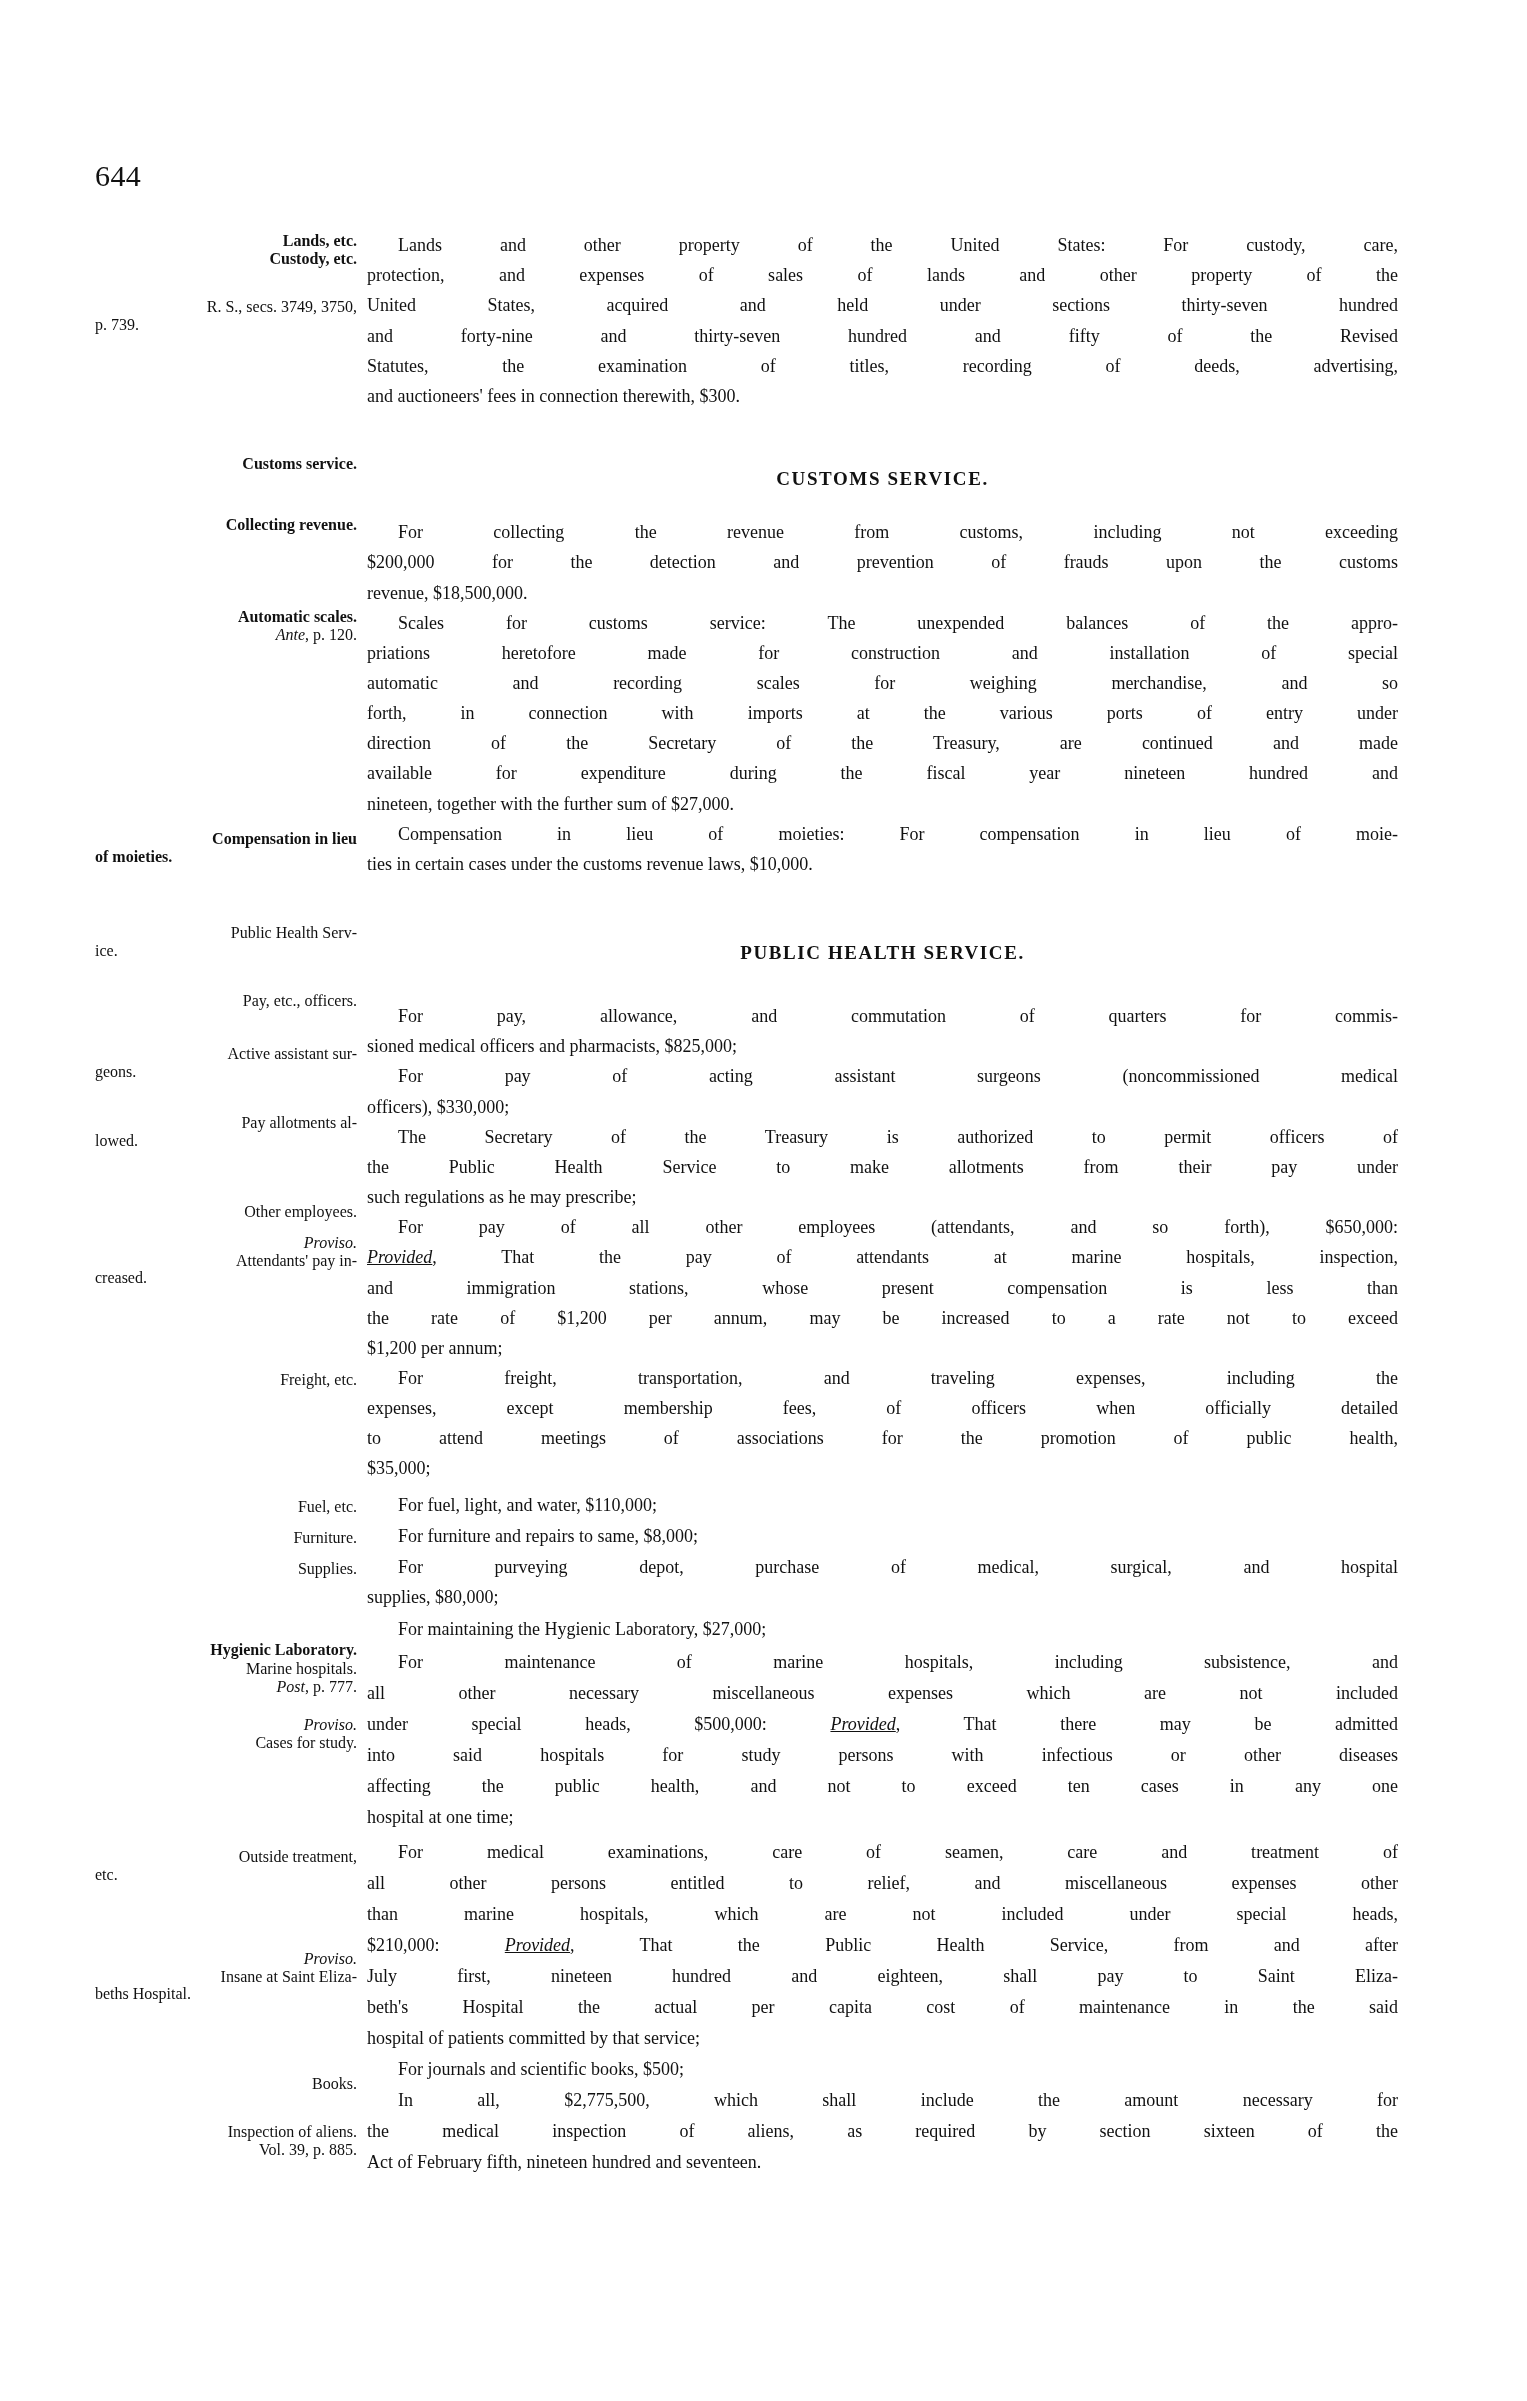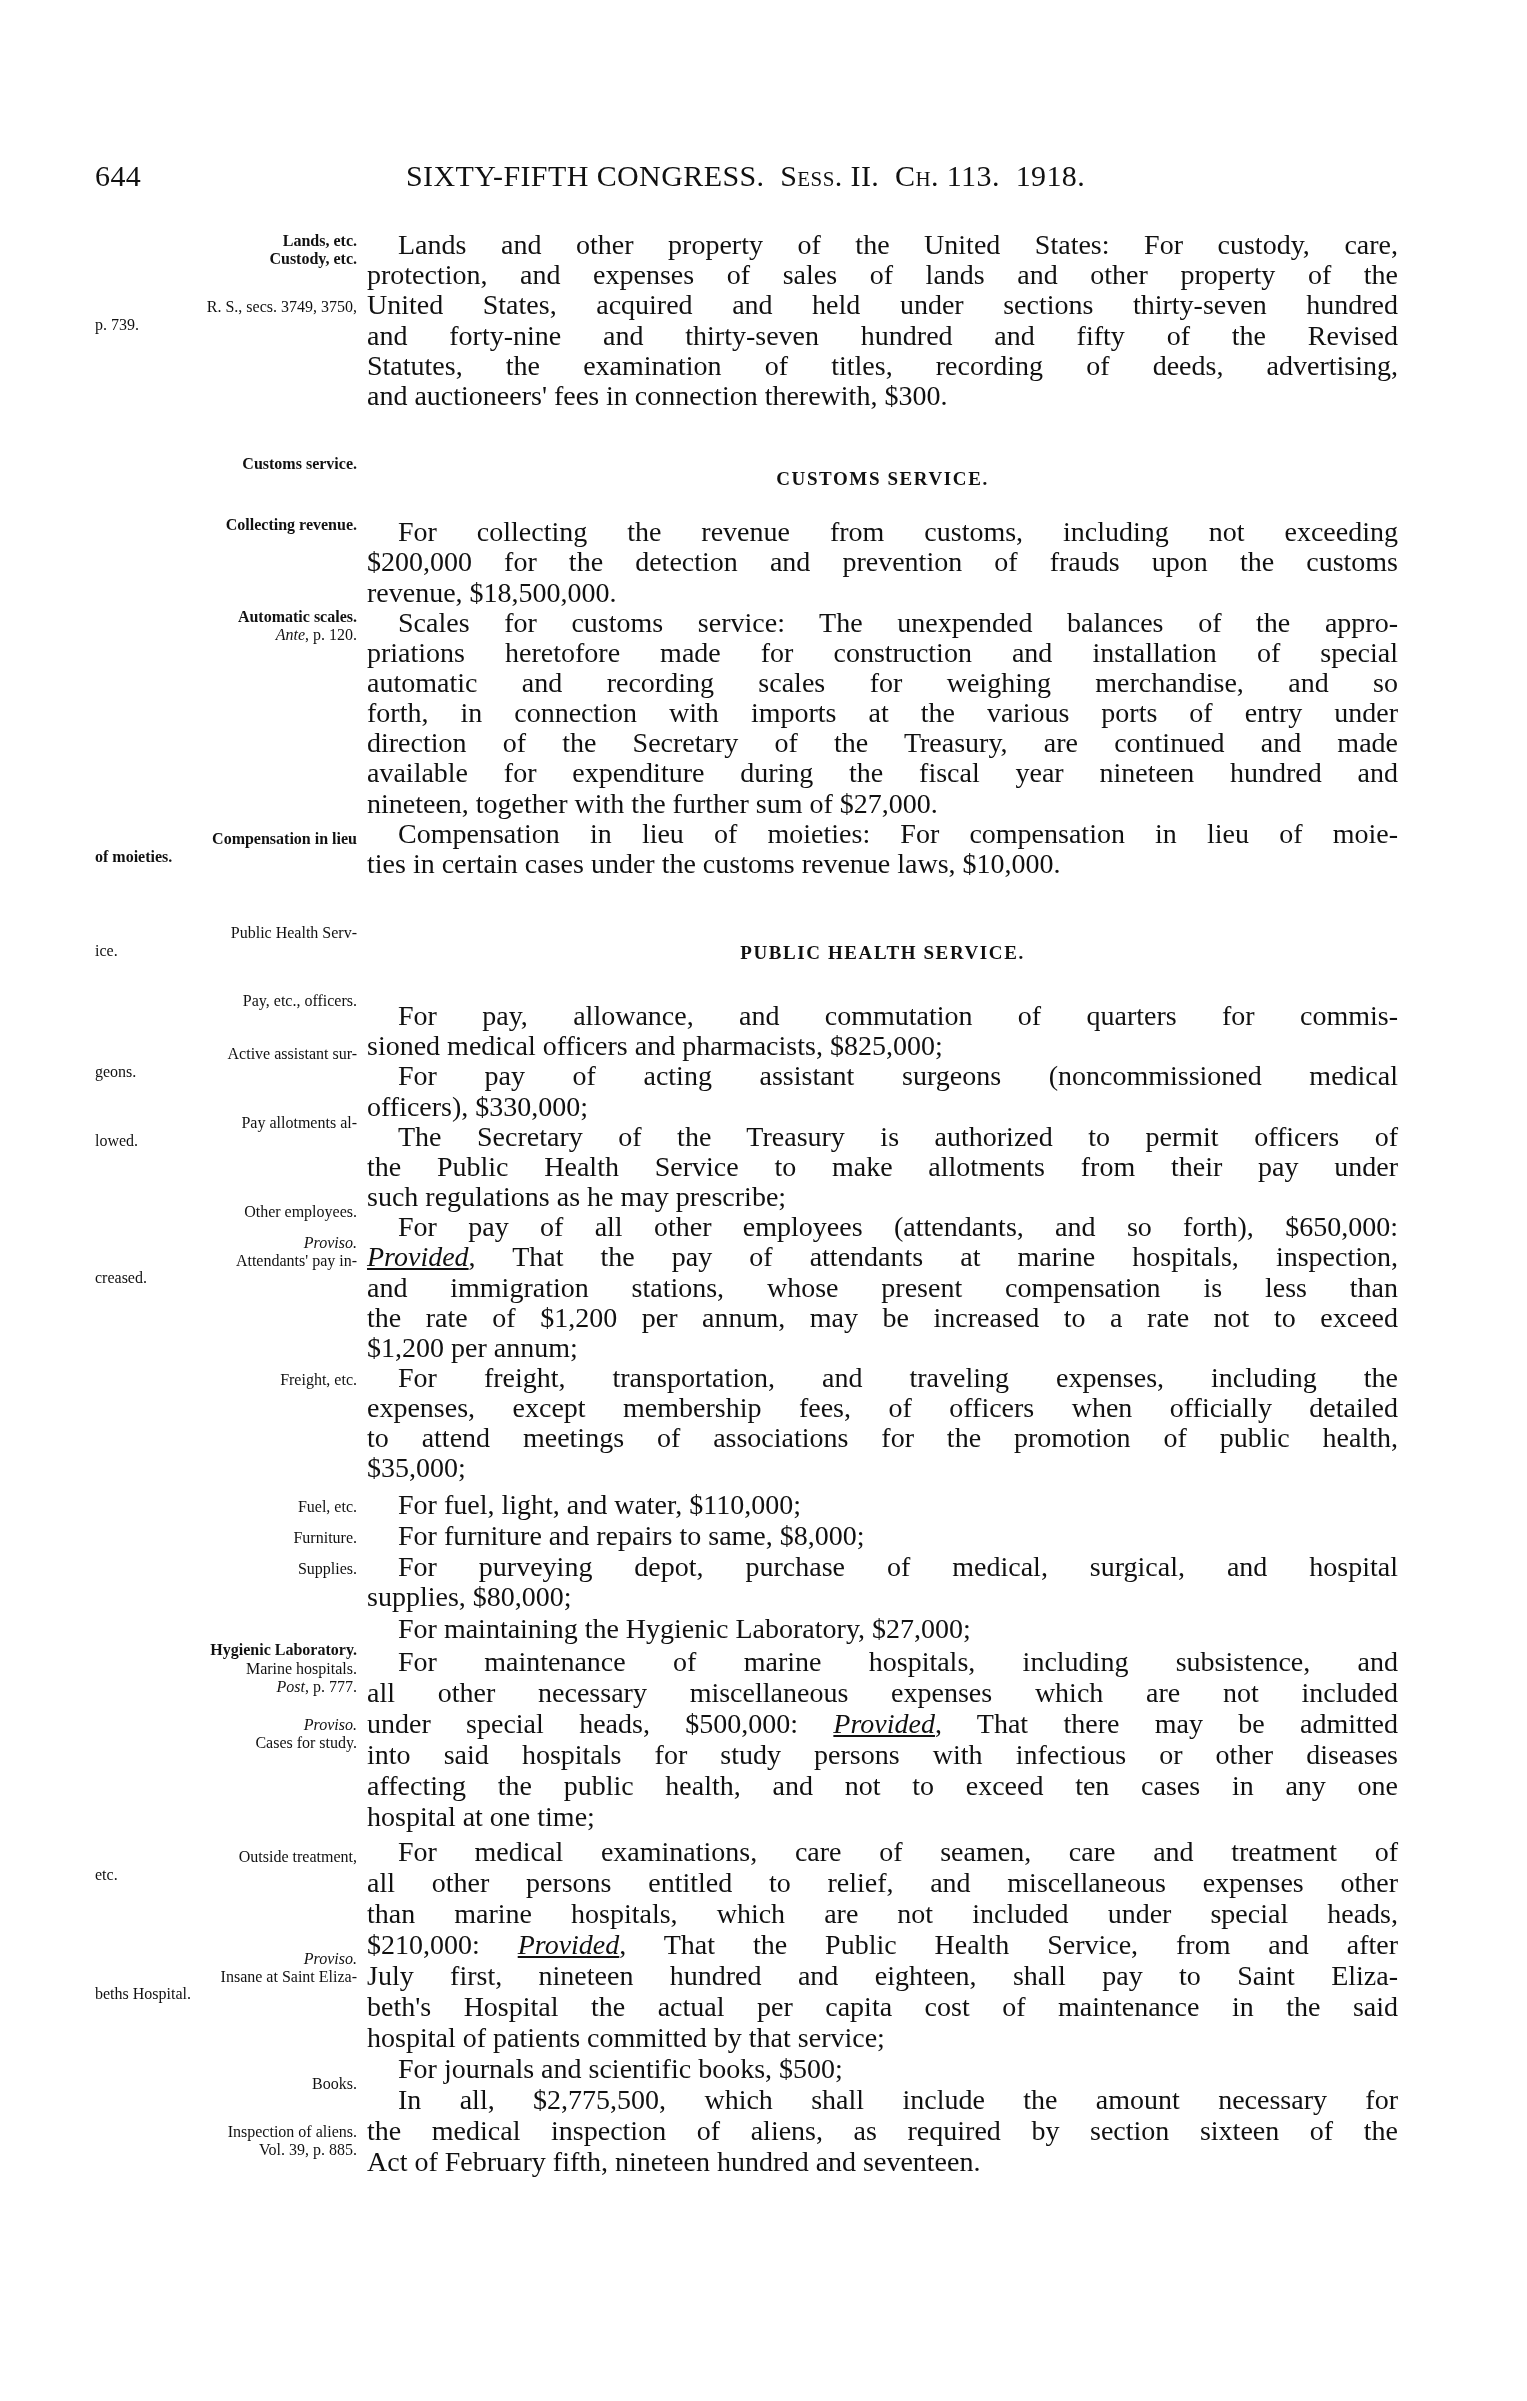--- a/index.html
+++ b/index.html
@@ -17,42 +17,36 @@
   .margin {
     position: absolute; left: 95px; width: 262px;
     font-size: 16px; line-height: 17.5px; font-weight: bold;
   }
   .margin .ln { display: block; white-space: nowrap; }
   .margin .ind { padding-left: 22px; text-align: right; }
   .margin .it { font-style: italic; font-weight: normal; }
   .margin .nb { font-weight: normal; }
   .main-line {
     position: absolute; left: 367px; width: 1031px;
-    font-size: 28px; line-height: 30px; white-space: nowrap;
+    font-size: 18px; line-height: 30px; white-space: nowrap;
     text-align: justify; text-align-last: justify;
   }
   .main-line.last { text-align-last: left; }
   .main-line.indent { left: 398px; width: 1000px; }
   .section-head {
     position: absolute; left: 367px; width: 1031px; text-align: center;
     font-size: 19px; letter-spacing: 1.6px; font-weight: bold;
   }
   em { font-style: italic; text-decoration: underline; }
 </style>
 </head>
 <body>
 
 <div class="header">
   <span class="pageno">644</span>
-  <span class="running">
-    <span>SIXTY-FIFTH CONGRESS.</span>&nbsp;
-    <span class="sc">Sess. II.</span>&nbsp;
-    <span class="sc">Ch. 113.</span>&nbsp;
-    <span>1918.</span>
-  </span>
 </div>
 
 <div class="margin" style="top:232px">
   <span class="ln ind">Lands, etc.</span>
   <span class="ln ind">Custody, etc.</span>
 </div>
 <div class="margin nb" style="top:298px; font-weight:normal">
   <span class="ln ind">R. S., secs. 3749, 3750,</span>
   <span class="ln">p. 739.</span>
 </div>

